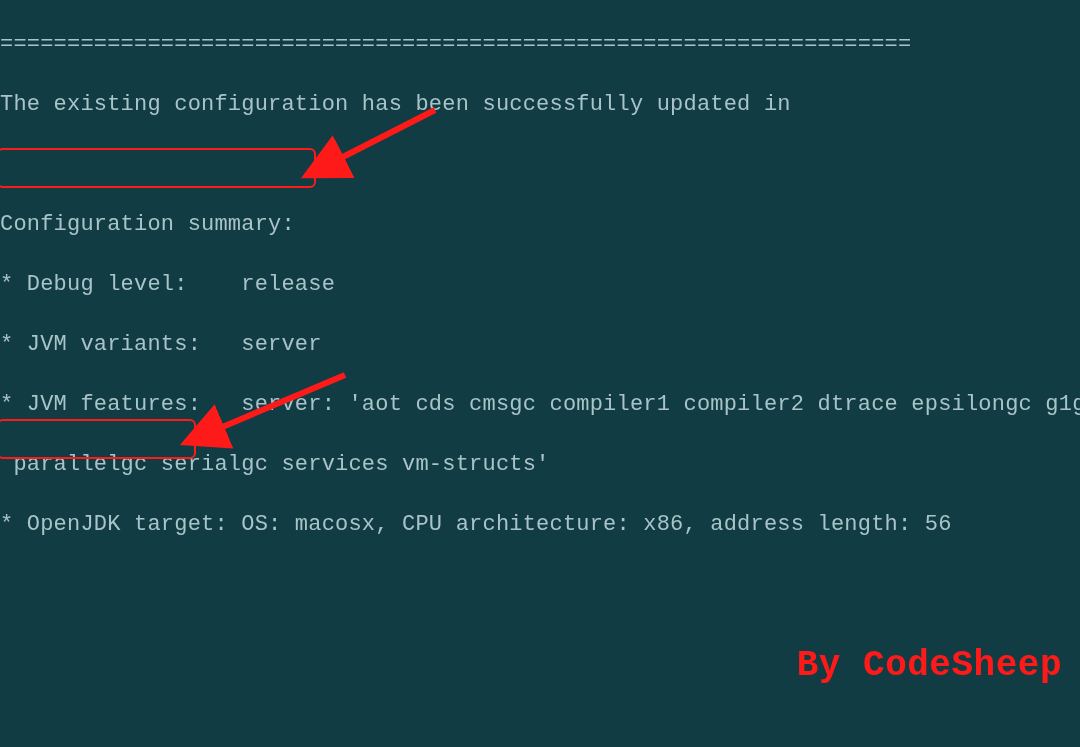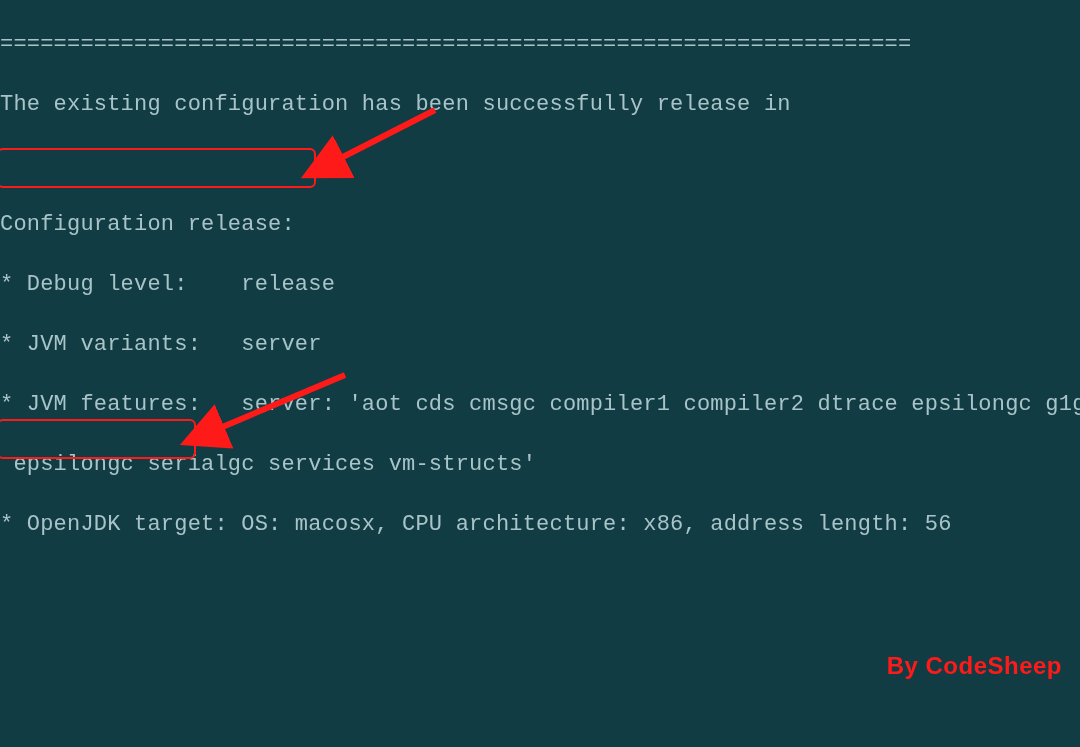--- a/index.html
+++ b/index.html
@@ -27,44 +27,44 @@
     border: 2.5px solid #ff1a1a;
     border-radius: 6px;
     background: transparent;
     pointer-events: none;
   }
   .watermark {
     position: absolute;
     right: 18px;
     bottom: 66px;
     color: #ff1a1a;
-    font-family: Liberation Sans, sans-serif;
-    font-size: 24px;
+    font-family: Liberation Mono, monospace;
+    font-size: 36px;
     font-weight: 600;
     letter-spacing: 0.5px;
     pointer-events: none;
   }
   svg.arrow {
     position: absolute;
     pointer-events: none;
     overflow: visible;
   }
 </style>
 </head>
 <body>
 
 <div class="terminal">
 <span class="line">====================================================================</span>
-<span class="line">The existing configuration has been successfully release in</span>
+<span class="line">The existing configuration has been successfully updated in</span>
 <span class="line"> </span>
-<span class="line">Configuration release:</span>
+<span class="line">Configuration summary:</span>
 <span class="line">* Debug level:    release</span>
 <span class="line">* JVM variants:   server</span>
 <span class="line">* JVM features:   server: 'aot cds cmsgc compiler1 compiler2 dtrace epsilongc g1gc g</span>
-<span class="line"> epsilongc serialgc services vm-structs'</span>
+<span class="line"> parallelgc serialgc services vm-structs'</span>
 <span class="line">* OpenJDK target: OS: macosx, CPU architecture: x86, address length: 56</span>
 
 
 
 
 
 
 
 
 

